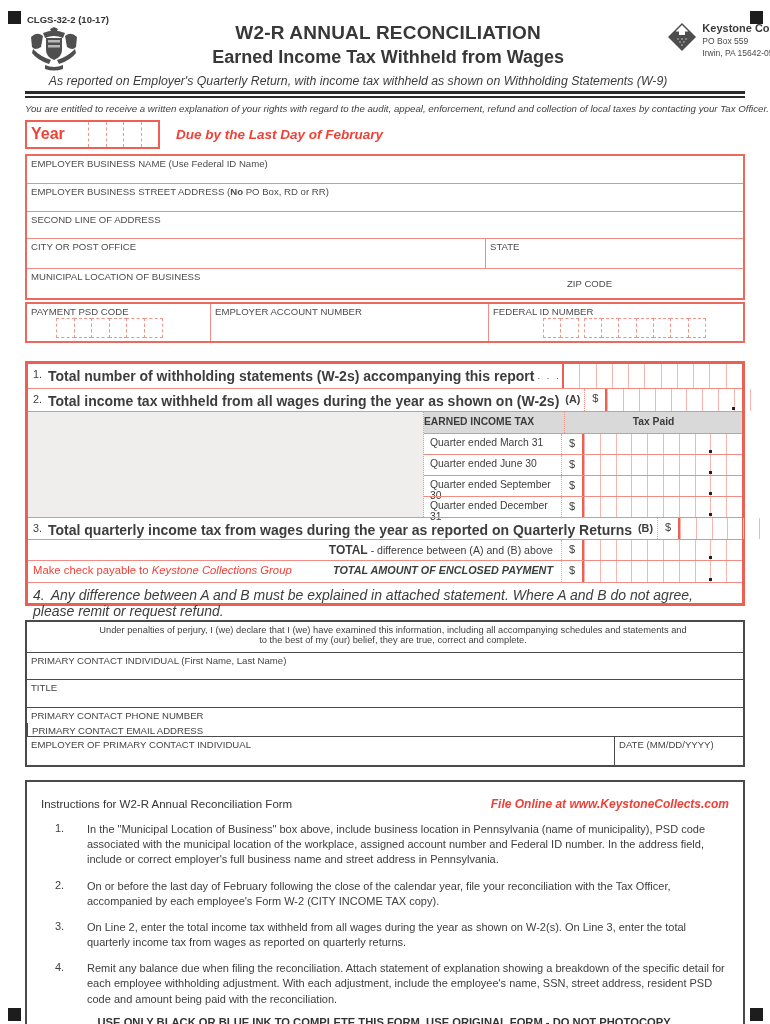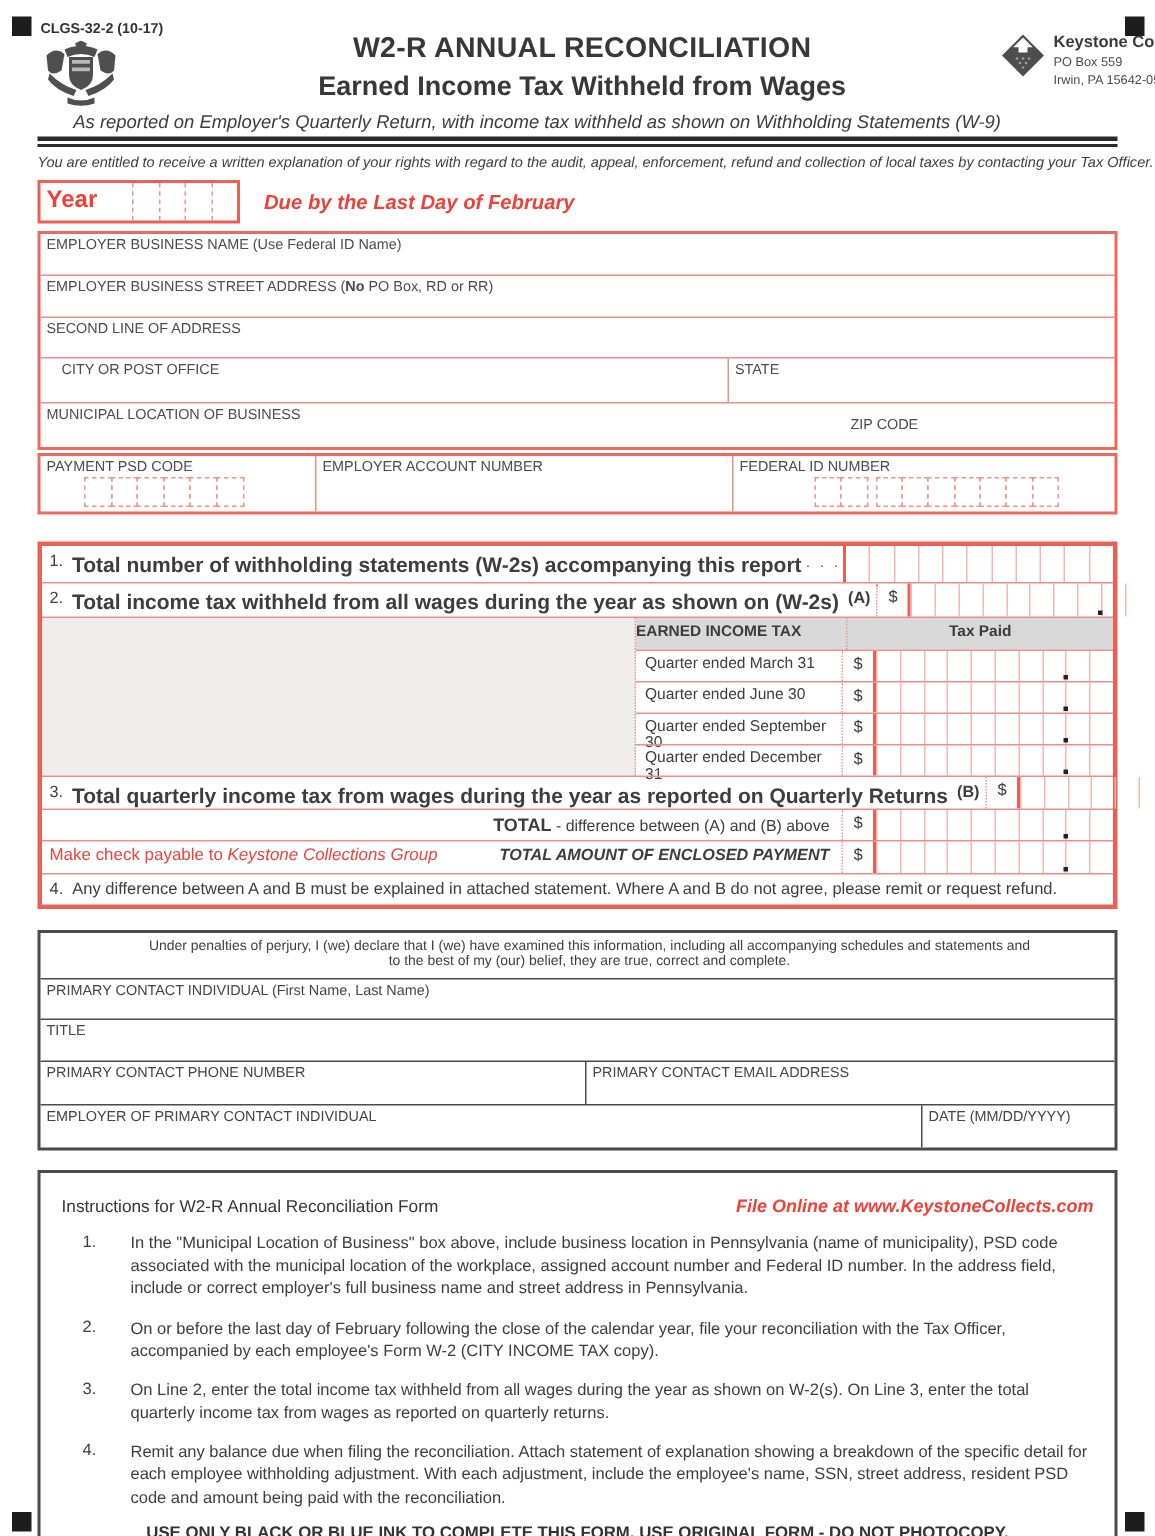--- a/index.html
+++ b/index.html
@@ -40,21 +40,21 @@
   .ycells .cell{flex:1;border-left:1px dashed #f0948c;}
   .due{color:#ee4238;font-weight:bold;font-style:italic;font-size:13.5px;margin-left:16px;}
 
   
   .addr{border:2.5px solid #ed695e;margin-top:5px;}
   .arow{border-top:1.5px solid #f18d84;}
   .arow:first-child{border-top:none;}
   .flabel{font-size:9.6px;color:#4c4c4c;padding:2px 0 0 4px;}
   .h-name{height:27px;} .h-street{height:27px;} .h-second{height:26px;}
   .h-city{height:29px;display:flex;} .h-muni{height:29px;}
-  .c-city{flex:1;padding-left:10px;} .c-state{width:76px;border-left:1.5px solid #f18d84;}
+  .c-city{flex:1;} .c-state{width:76px;border-left:1.5px solid #f18d84;}
   .c-zip{width:180px;border-left:1.5px solid #f18d84;margin-top:37px;}
 
   .idbox{border:2.5px solid #ed695e;margin-top:2px;display:flex;height:37px;}
   .id-psd{width:183px;} .id-acct{width:277px;border-left:1.5px solid #f18d84;}
   .id-fed{flex:1;border-left:1.5px solid #f18d84;}
   .idcells{display:flex;height:20px;margin-top:1px;}
   .idcells .cell{border:1px dashed #f0948c;margin-left:-1px;}
   .psd-cells{margin-left:30px;width:106px;}
   .psd-cells .cell{width:16.6px;}
   .fed-cells{margin-left:55px;width:162px;}
@@ -84,30 +84,30 @@
   .qeit{width:140px;border-right:1px dotted #f0948c;font-weight:bold;font-size:10.3px;text-align:left;padding-top:4px;color:#3b3b3b;}
   .qtp{flex:1;font-weight:bold;font-size:10.3px;text-align:center;padding-top:4px;color:#3b3b3b;}
   .qrow{display:flex;height:20px;border-top:1.5px solid #f18d84;position:relative;}
   .qlabel{width:140px;font-size:10.4px;padding:3px 0 0 6px;color:#3d3d3d;}
   .tot-label{flex:1;text-align:right;font-size:10.6px;padding:3px 8px 0 0;}
   .tot-label b{font-size:12px;}
   .pay-left{flex:1;display:flex;justify-content:space-between;align-items:flex-start;padding:3px 8px 0 5px;}
   .pay-red{color:#ee4238;font-size:11.3px;white-space:nowrap;}
   .pay-red i{font-style:italic;}
   .pay-right{font-weight:bold;font-style:italic;font-size:10.8px;white-space:nowrap;}
-  .note-text{font-size:11px;padding:4px 6px 0 5px;}
+  .note-text{font-style:italic;font-size:14px;padding:4px 6px 0 5px;}
   .note-text .lineno-inline{padding-right:6px;}
 
   
   .cert{border:2px solid #4a4a4a;margin-top:14px;}
   .crow{border-top:1px solid #4a4a4a;}
   .crow:first-child{border-top:none;}
   .perjury{height:27px;font-size:9.3px;text-align:center;padding:3px 54px 0 70px;color:#3e3e3e;}
   .h-contact{height:26px;} .h-title{height:27px;}
-  .h-phone{height:28px;display:flex;} .h-sig{height:28px;display:flex;}
+  .h-phone{height:28px;display:flex;flex-direction:column;} .h-sig{height:28px;display:flex;}
   .c-left{flex:1;} .c-email{width:352px;border-left:1px solid #4a4a4a;}
   .c-date{width:128px;border-left:1px solid #4a4a4a;}
   .cert .flabel{color:#454545;}
 
   
   .inst{border:2.5px solid #4a4a4a;margin-top:13px;padding:15px 14px 8px 14px;}
   .ins-head{display:flex;justify-content:space-between;align-items:baseline;}
   .ins-title{font-weight:normal;font-size:11.5px;color:#353535;}
   .ins-online{color:#ee4238;font-weight:bold;font-style:italic;font-size:12px;}
   .ins-item{display:flex;margin-top:11px;}

